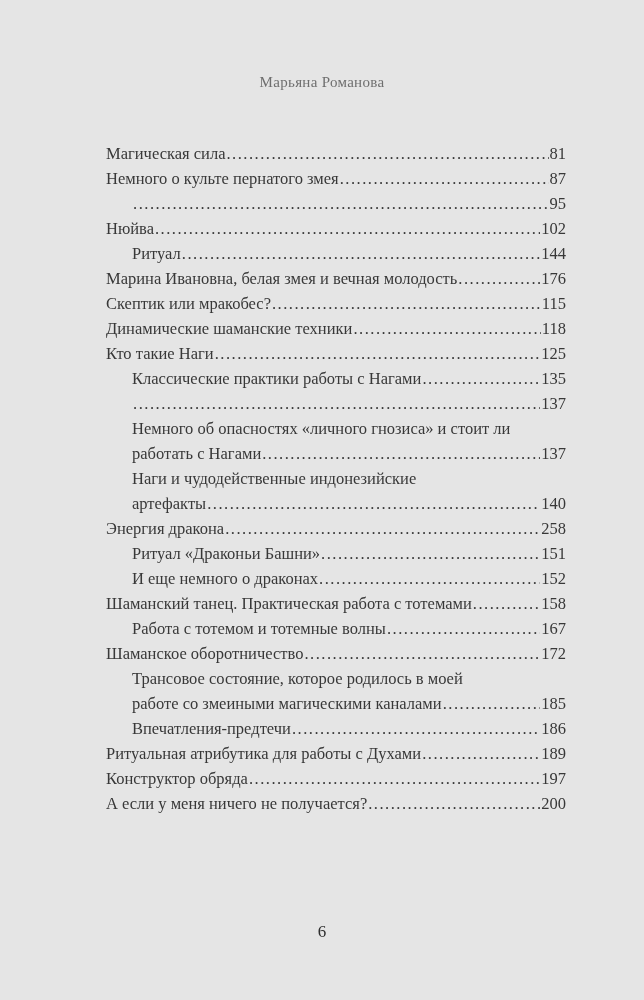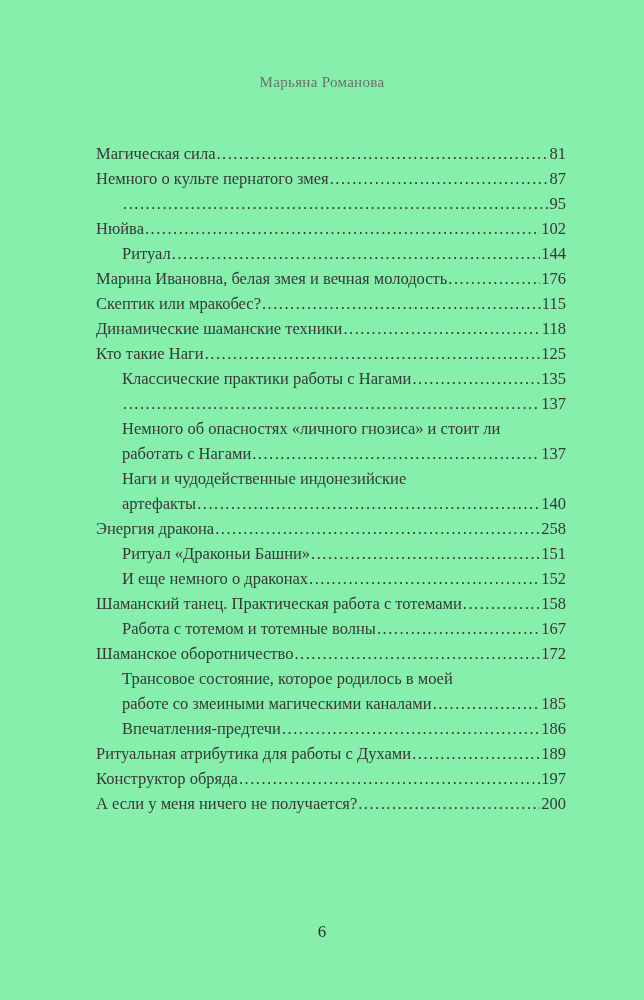--- a/index.html
+++ b/index.html
@@ -10,21 +10,21 @@
   body {
     width: 644px;
     height: 1000px;
     font-family: "Liberation Serif", "DejaVu Serif", serif;
     color: #3a3a3a;
   }
   .page {
     position: relative;
     width: 644px;
     height: 1000px;
-    background: #86efac;
+    background: #e5e5e5;
     overflow: hidden;
   }
   .author {
     position: absolute;
     top: 74px;
     left: 0;
     width: 100%;
     text-align: center;
     font-size: 15px;
     color: #6f6f6f;
@@ -38,20 +38,21 @@
     font-size: 16.5px;
     line-height: 25px;
     color: #383838;
   }
   .toc-entry.indent {
     padding-left: 26px;
   }
   .toc-line {
     display: flex;
     align-items: flex-end;
+    margin-left: 10px;
   }
   .toc-title {
     white-space: nowrap;
     flex: 0 0 auto;
   }
   .dots {
     flex: 1 1 auto;
     overflow: hidden;
     white-space: nowrap;
     min-width: 8px;

